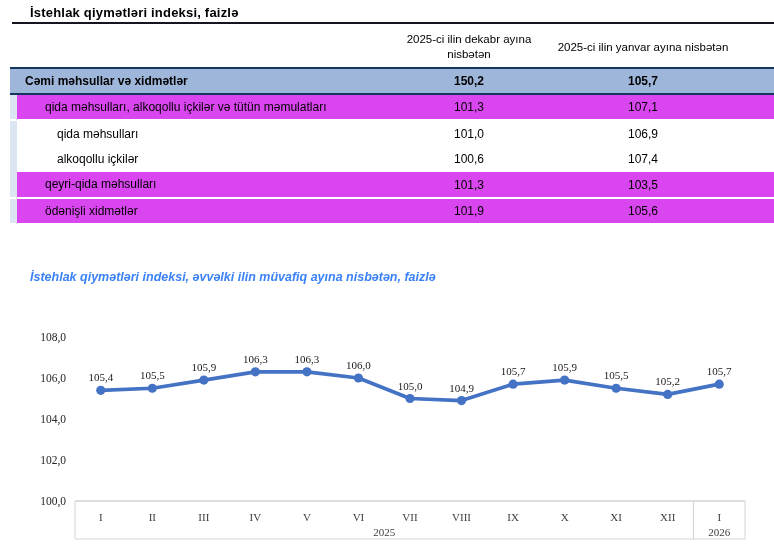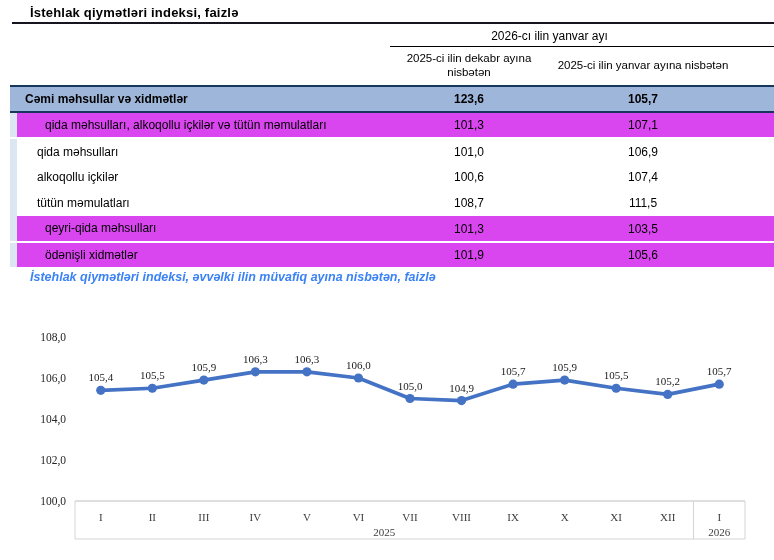--- a/index.html
+++ b/index.html
@@ -21,21 +21,21 @@
   tbody td { height: 26px; vertical-align: middle; }
   td.val  { text-align: center; }
   tr.row-total { height: 13px; }
   tr.row-total td { background: #9FB6DB; border-top: 2px solid #17365D; border-bottom: 2px solid #17365D; font-weight: bold; }
   tr.row-group td { background: #d946ef; border-bottom: 2px solid #ffffff; }
   tr.row-sub td { background: #ffffff; }
   tbody td.edge { background: #DCE6F2; }
   tr.row-total td.edge { background: #9FB6DB; }
   tr.row-total td.label { padding-left: 8px; }
   tr.row-group td.label { padding-left: 28px; padding-right: 42px; padding-top: 2px; padding-bottom: 2px; line-height: 1.35; }
-  tr.row-sub td.label { padding-left: 20px; }
+  tr.row-sub td.label { padding-left: 40px; }
 
   .chart-title { position: absolute; left: 30px; top: 270px; font-size: 12.5px; font-weight: bold; font-style: italic; color: #3b82f6; }
 
   #chart { position: absolute; left: 28px; top: 320px; }
   #chart .ytick  { font: 11.5px "Liberation Serif", serif; fill: #262626; text-anchor: end; }
   #chart .xtick  { font: 11px "Liberation Serif", serif; fill: #3d3d3d; text-anchor: middle; }
   #chart .dlabel { font: 11px "Liberation Serif", serif; fill: #1a1a1a; text-anchor: middle; }
   #chart .axis   { stroke: #BFBFBF; stroke-width: 1; }
   #chart .boxln  { stroke: #D4D4D4; stroke-width: 1; }
   #chart .series-line { fill: none; stroke-width: 3.75; stroke-linecap: round; stroke-linejoin: round; }
@@ -50,37 +50,33 @@
 
   <table class="cpi-table">
     <colgroup>
       <col style="width:7px">
         <col style="width:373px">
         <col style="width:158px">
         <col style="width:190px">
         <col style="width:36px">
     </colgroup>
     <thead>
-      <tr class="h1">
-        <th colspan="2"></th>
-        <th class="group-h" colspan="3">2026-cı ilin yanvar ayı</th>
-      </tr>
       <tr class="h2">
         <th></th>
         <th></th>
         <th class="col-h">2025-ci ilin dekabr ayına nisbətən</th>
         <th class="col-h">2025-ci ilin yanvar ayına nisbətən</th>
         <th></th>
       </tr>
     </thead>
     <tbody id="table-body">
         <tr class="row-total">
           <td class="edge"></td>
           <td class="label">Cəmi məhsullar və xidmətlər</td>
-          <td class="val">123,6</td>
+          <td class="val">150,2</td>
           <td class="val">105,7</td>
           <td class="fill"></td>
         </tr>
         <tr class="row-group">
           <td class="edge"></td>
           <td class="label">qida məhsulları, alkoqollu içkilər və tütün məmulatları</td>
           <td class="val">101,3</td>
           <td class="val">107,1</td>
           <td class="fill"></td>
         </tr>
@@ -89,27 +85,20 @@
           <td class="label">qida məhsulları</td>
           <td class="val">101,0</td>
           <td class="val">106,9</td>
           <td class="fill"></td>
         </tr>
         <tr class="row-sub">
           <td class="edge"></td>
           <td class="label">alkoqollu içkilər</td>
           <td class="val">100,6</td>
           <td class="val">107,4</td>
-          <td class="fill"></td>
-        </tr>
-        <tr class="row-sub">
-          <td class="edge"></td>
-          <td class="label">tütün məmulatları</td>
-          <td class="val">108,7</td>
-          <td class="val">111,5</td>
           <td class="fill"></td>
         </tr>
         <tr class="row-group">
           <td class="edge"></td>
           <td class="label">qeyri-qida məhsulları</td>
           <td class="val">101,3</td>
           <td class="val">103,5</td>
           <td class="fill"></td>
         </tr>
         <tr class="row-group">

